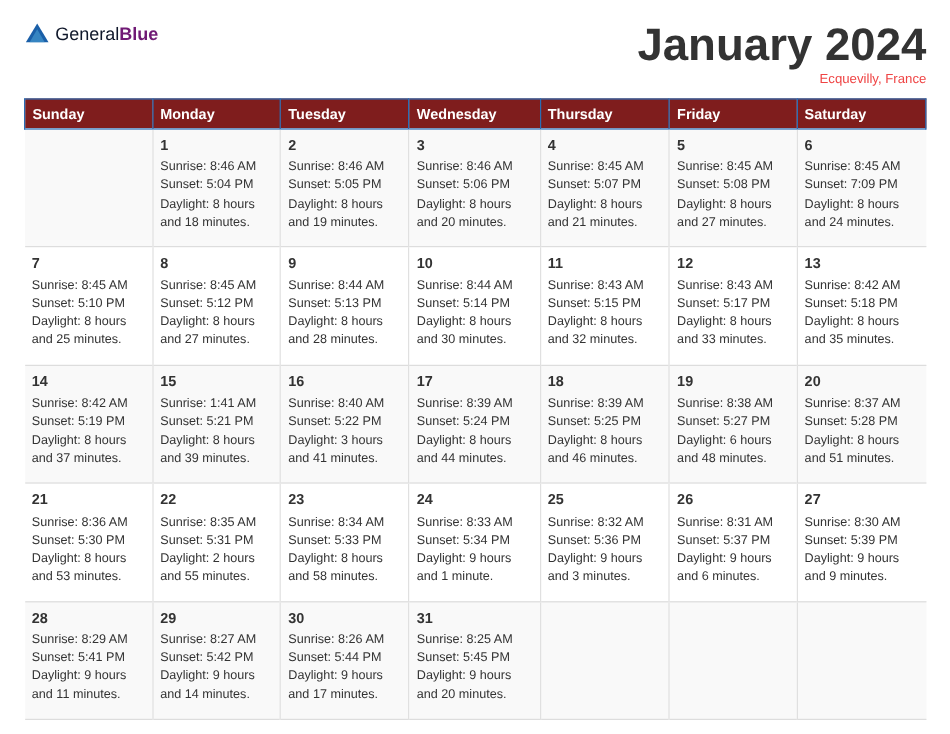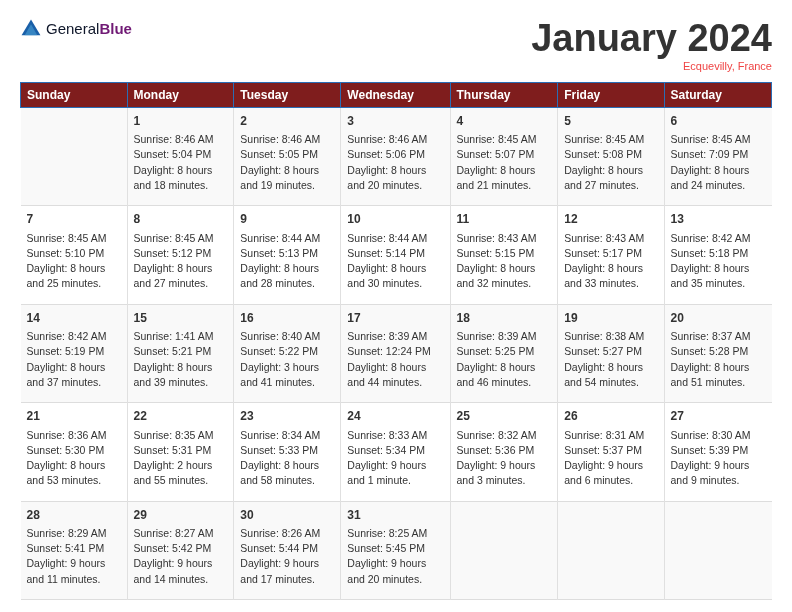--- a/index.html
+++ b/index.html
@@ -226,34 +226,34 @@
           </td>
           <td>
             <span class="day-num">16</span>
             <div>Sunrise: 8:40 AM</div>
             <div>Sunset: 5:22 PM</div>
             <div>Daylight: 3 hours and 41 minutes.</div>
           </td>
           <td>
             <span class="day-num">17</span>
             <div>Sunrise: 8:39 AM</div>
-            <div>Sunset: 12:24 PM</div>
+            <div>Sunset: 5:24 PM</div>
             <div>Daylight: 8 hours and 44 minutes.</div>
           </td>
           <td>
             <span class="day-num">18</span>
             <div>Sunrise: 8:39 AM</div>
             <div>Sunset: 5:25 PM</div>
             <div>Daylight: 8 hours and 46 minutes.</div>
           </td>
           <td>
             <span class="day-num">19</span>
             <div>Sunrise: 8:38 AM</div>
             <div>Sunset: 5:27 PM</div>
-            <div>Daylight: 8 hours and 54 minutes.</div>
+            <div>Daylight: 6 hours and 48 minutes.</div>
           </td>
           <td>
             <span class="day-num">20</span>
             <div>Sunrise: 8:37 AM</div>
             <div>Sunset: 5:28 PM</div>
             <div>Daylight: 8 hours and 51 minutes.</div>
           </td>
         </tr>
         <tr>
           <td>

